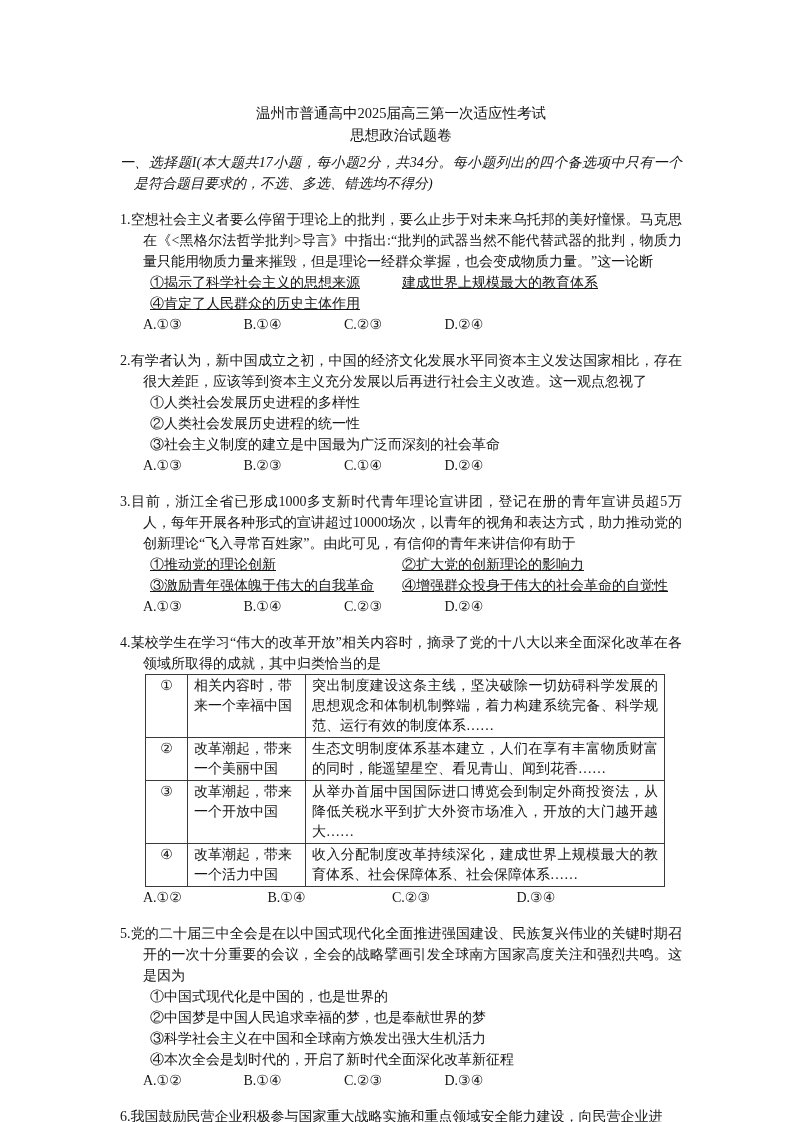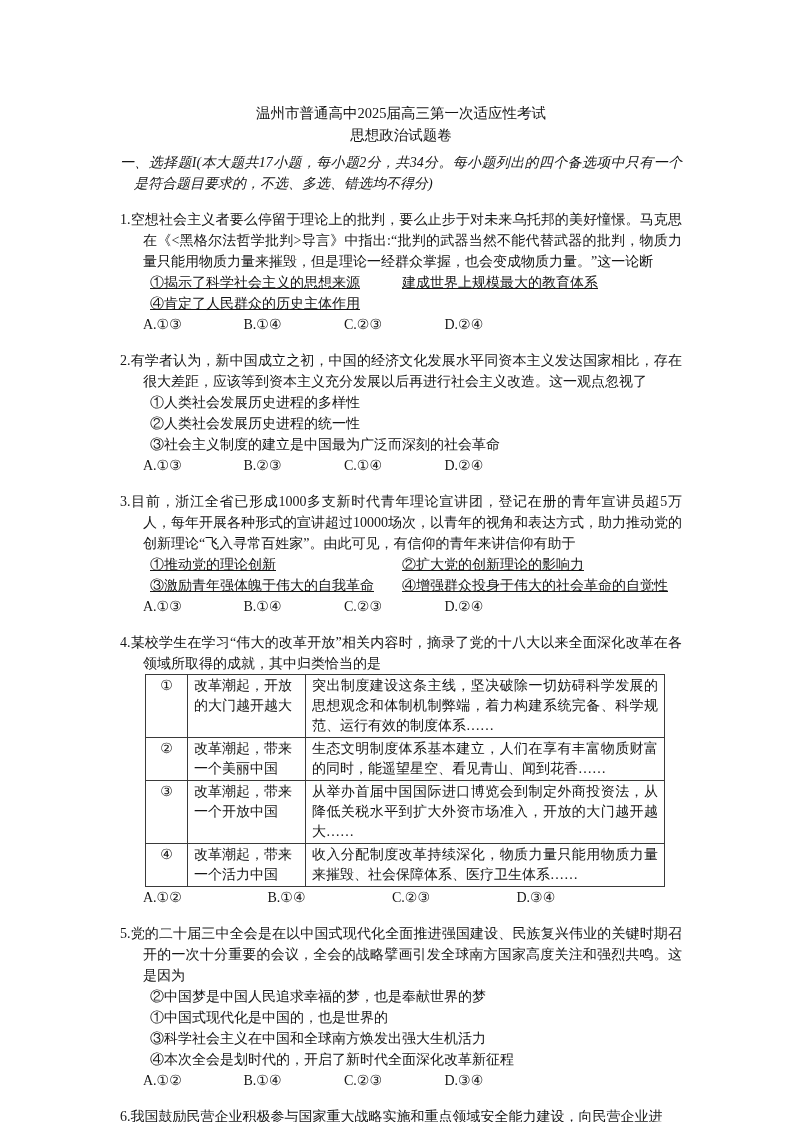--- a/index.html
+++ b/index.html
@@ -93,53 +93,53 @@
       <span>D.②④</span>
     </div>
   </div>
 
   <div class="question">
     <p class="stem">4.某校学生在学习“伟大的改革开放”相关内容时，摘录了党的十八大以来全面深化改革在各领域所取得的成就，其中归类恰当的是</p>
     <table class="q4">
       <tbody>
           <tr>
         <td class="c-num">①</td>
-        <td class="c-label">改革潮起，开放的大门越开越大</td>
+        <td class="c-label">相关内容时，带来一个幸福中国</td>
         <td class="c-desc">突出制度建设这条主线，坚决破除一切妨碍科学发展的思想观念和体制机制弊端，着力构建系统完备、科学规范、运行有效的制度体系……</td>
       </tr>
       <tr>
         <td class="c-num">②</td>
         <td class="c-label">改革潮起，带来一个美丽中国</td>
         <td class="c-desc">生态文明制度体系基本建立，人们在享有丰富物质财富的同时，能遥望星空、看见青山、闻到花香……</td>
       </tr>
       <tr>
         <td class="c-num">③</td>
         <td class="c-label">改革潮起，带来一个开放中国</td>
         <td class="c-desc">从举办首届中国国际进口博览会到制定外商投资法，从降低关税水平到扩大外资市场准入，开放的大门越开越大……</td>
       </tr>
       <tr>
         <td class="c-num">④</td>
         <td class="c-label">改革潮起，带来一个活力中国</td>
-        <td class="c-desc">收入分配制度改革持续深化，物质力量只能用物质力量来摧毁、社会保障体系、医疗卫生体系……</td>
+        <td class="c-desc">收入分配制度改革持续深化，建成世界上规模最大的教育体系、社会保障体系、社会保障体系……</td>
       </tr>
     </tbody>
       </table>
     <div class="answers wide">
       <span>A.①②</span>
       <span>B.①④</span>
       <span>C.②③</span>
       <span>D.③④</span>
     </div>
   </div>
 
   <div class="question">
     <p class="stem">5.党的二十届三中全会是在以中国式现代化全面推进强国建设、民族复兴伟业的关键时期召开的一次十分重要的会议，全会的战略擘画引发全球南方国家高度关注和强烈共鸣。这是因为</p>
     <div class="opts">
+      <div class="opt-line">①中国式现代化是中国的，也是世界的</div>
       <div class="opt-line">②中国梦是中国人民追求幸福的梦，也是奉献世界的梦</div>
-      <div class="opt-line">①中国式现代化是中国的，也是世界的</div>
       <div class="opt-line">③科学社会主义在中国和全球南方焕发出强大生机活力</div>
       <div class="opt-line">④本次全会是划时代的，开启了新时代全面深化改革新征程</div>
     </div>
     <div class="answers">
       <span>A.①②</span>
       <span>B.①④</span>
       <span>C.②③</span>
       <span>D.③④</span>
     </div>
   </div>

